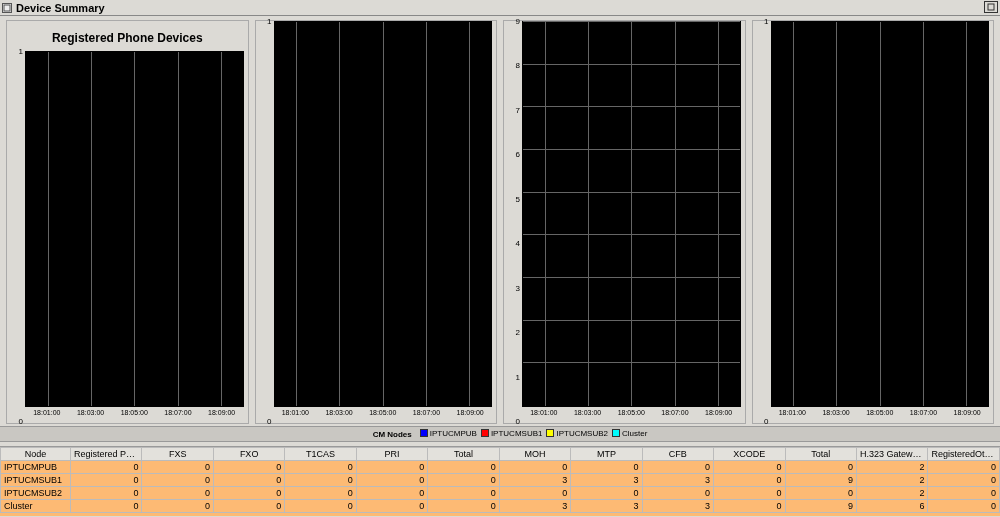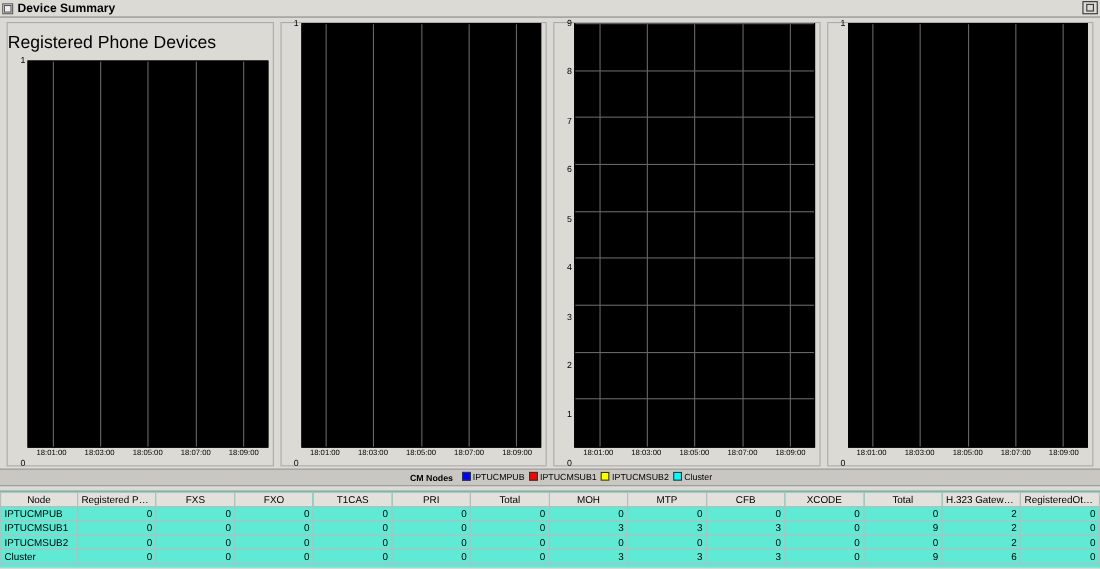--- a/index.html
+++ b/index.html
@@ -55,23 +55,23 @@
     height: 410px;
   }
   .chart-panel {
     flex: 1;
     background: #dcdad5;
     border: 1px solid #aaa;
     display: flex;
     flex-direction: column;
   }
   .chart-title {
-    text-align: left;
-    font-weight: normal;
-    font-size: 16px;
+    text-align: center;
+    font-weight: bold;
+    font-size: 12px;
     padding: 10px 0 6px 0;
   }
   .chart-body {
     flex: 1;
     display: flex;
     padding: 0 4px 2px 4px;
   }
   .y-axis {
     width: 14px;
     position: relative;
@@ -120,21 +120,21 @@
   .legend-label { font-weight: bold; margin-right: 2px; padding-left: 24px; }
   .swatch {
     width: 8px; height: 8px; display: inline-block;
     border: 1px solid #333;
     vertical-align: middle;
     margin-right: 2px;
   }
   .legend-item { display: inline-flex; align-items: center; margin-right: 4px; }
   .table-wrap {
     border-top: 1px solid #999;
-    background: #5eead4;
+    background: #fdba74;
     height: 70px;
     overflow: hidden;
     margin-top: 4px;
   }
   table {
     border-collapse: collapse;
     width: 1000px;
     table-layout: fixed;
     font-size: 9px;
   }

